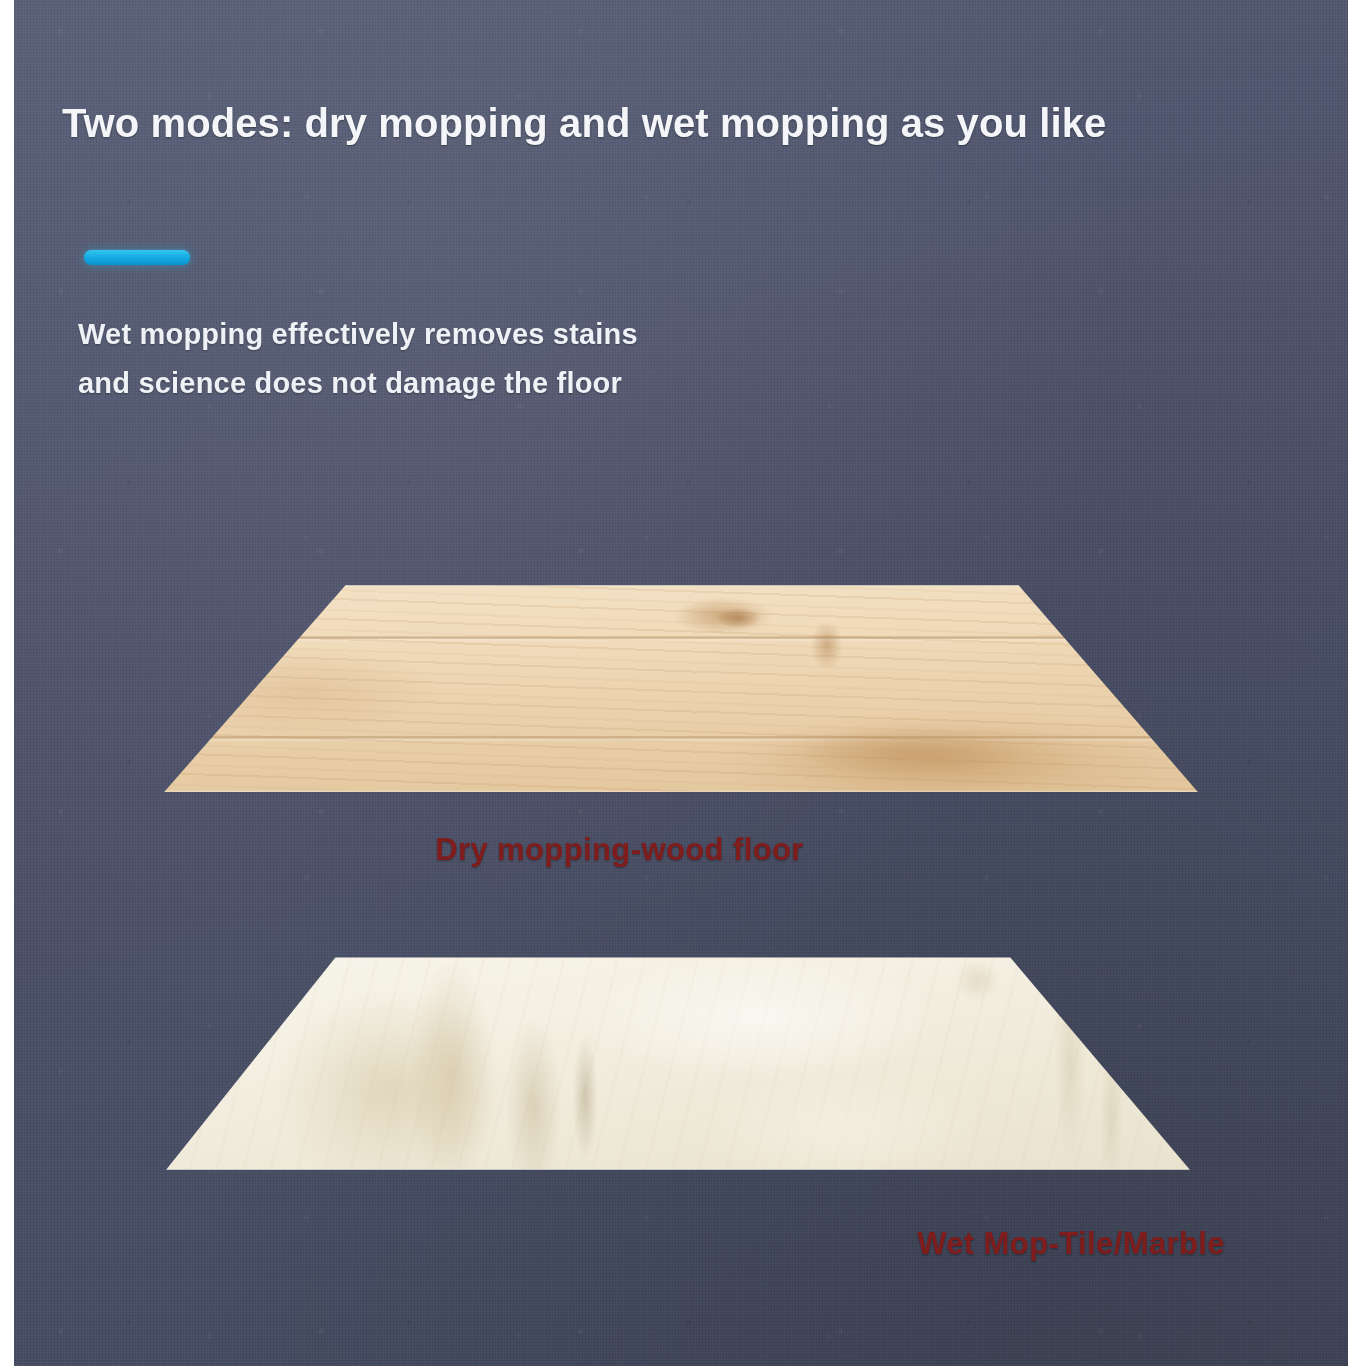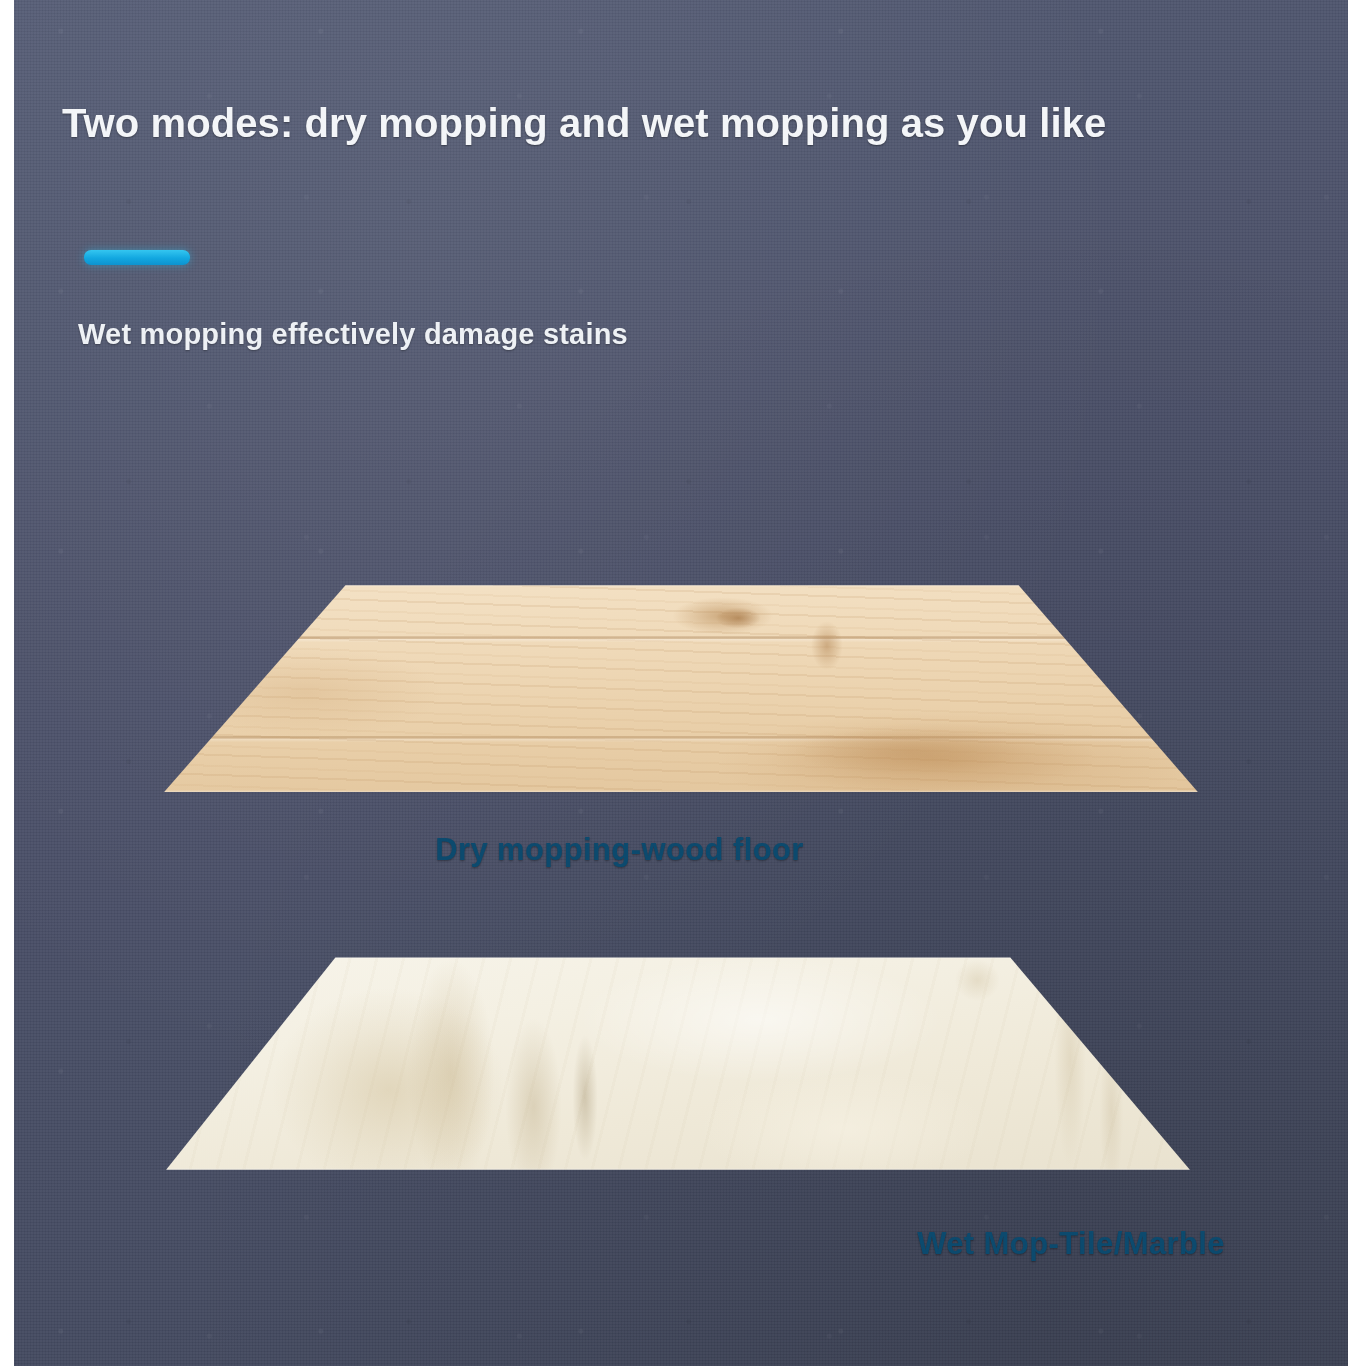--- a/index.html
+++ b/index.html
@@ -197,21 +197,21 @@
     background: linear-gradient(0deg, rgba(255,255,255,0.78), rgba(255,255,255,0));
     pointer-events: none;
   }
 
   
   .caption {
     position: absolute;
     width: 1211px;
     left: 14px;
     text-align: center;
-    color: #0c4a6e;
+    color: #7f1d1d;
     font-size: 31px;
     font-weight: 700;
     letter-spacing: 0.4px;
     text-shadow: 0 1px 2px rgba(0,0,0,0.35);
   }
   #caption-wood   { top: 832px; }
   #caption-marble { top: 1226px; text-align: right; }
 </style>
 </head>
 <body>
@@ -223,21 +223,22 @@
   <div class="edge-strip" id="edge-left"></div>
   <div class="edge-strip" id="edge-right"></div>
 
   <div id="headline">
     <span class="hl-line">Two modes: dry mopping and wet mopping as you like</span>
   </div>
 
   <div id="accent-rule"></div>
 
   <div id="subcopy">
-    <span class="sc-line">Wet mopping effectively damage stains</span>
+    <span class="sc-line">Wet mopping effectively removes stains</span>
+    <span class="sc-line">and science does not damage the floor</span>
   </div>
 
   <div class="panel" id="wood-panel">
     <div class="surface" id="wood-surface"></div>
     <div class="top-lip"></div>
     <div class="bottom-lip"></div>
   </div>
 
   <div class="caption" id="caption-wood">Dry mopping-wood floor</div>
 

